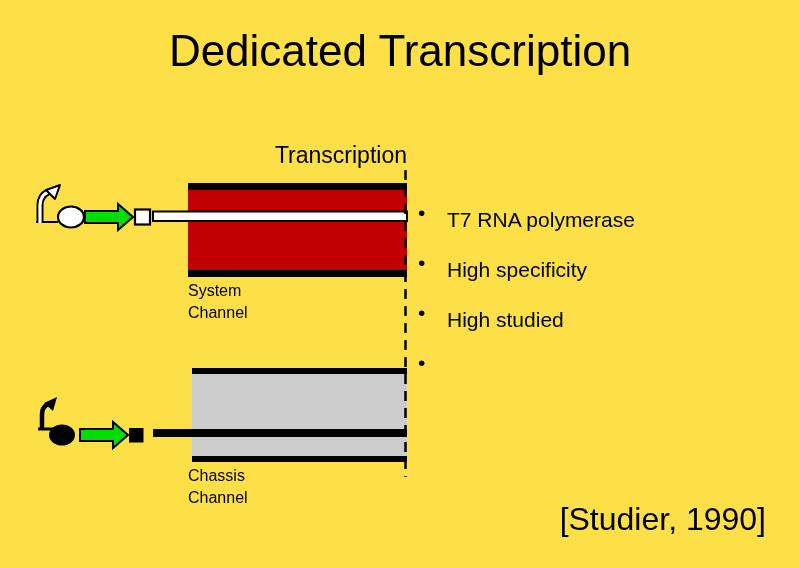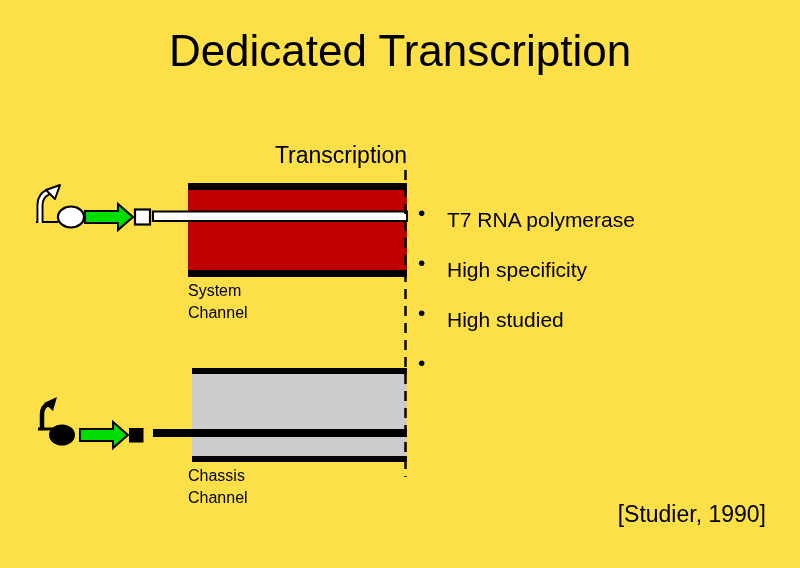--- a/index.html
+++ b/index.html
@@ -62,21 +62,21 @@
     width: 35px;
     flex: 0 0 35px;
     text-align: left;
     padding-left: 6px;
     box-sizing: border-box;
   }
   .bullet-text { max-width: 290px; margin-top: 7px; }
 
   #citation {
     top: 501px; right: 34px;
-    font-size: 23px;
+    font-size: 32px;
     margin-left: 36px;
   }
 
   #diagram-overlay {
     position: absolute;
     left: 0; top: 0;
     pointer-events: none;
   }
 </style>
 </head>

